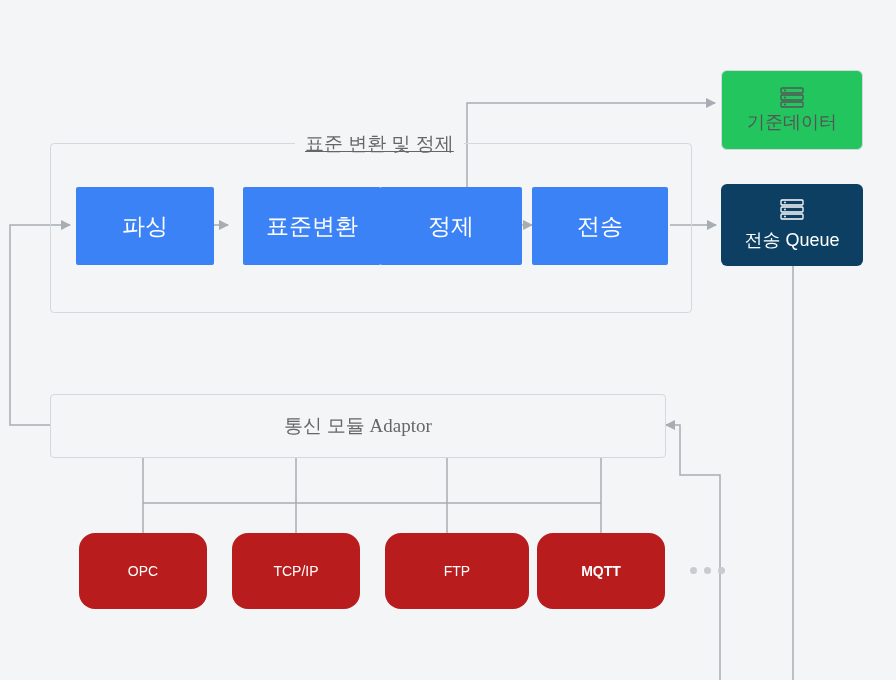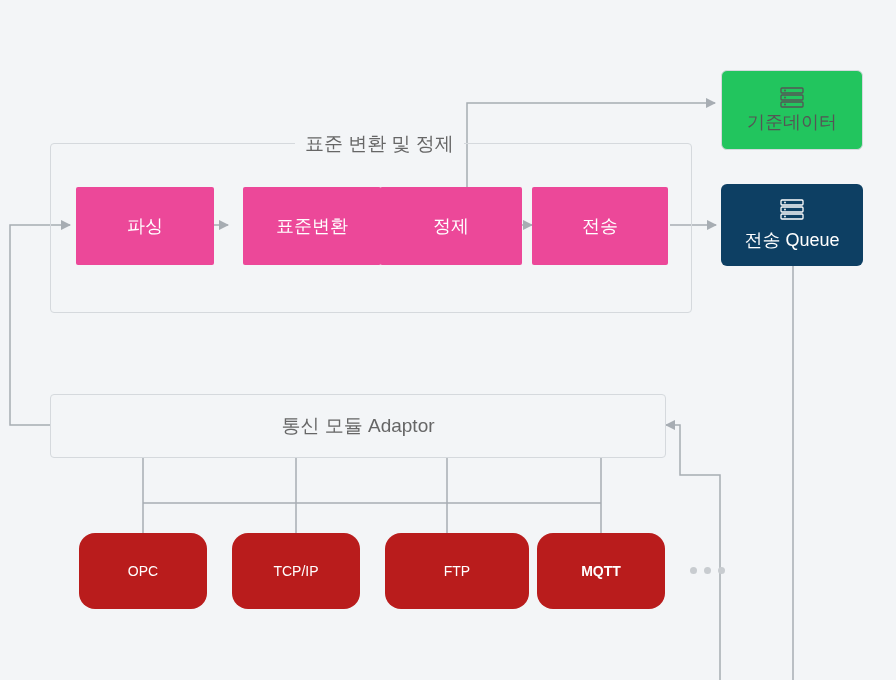--- a/index.html
+++ b/index.html
@@ -18,23 +18,23 @@
   }
   .group-title {
     position: absolute;
     color: #666;
     font-size: 19px;
     background: #f3f5f7;
     padding: 0 10px;
   }
   .blue-box {
     position: absolute;
-    background: #ec4899;
+    background: #3b82f6;
     color: #fff;
-    font-size: 18px;
+    font-size: 23px;
     display: flex;
     align-items: center;
     justify-content: center;
     border-radius: 2px;
   }
   .transfer-queue {
     position: absolute;
     background: #0d3f63;
     color: #fff;
     border-radius: 6px;
@@ -133,21 +133,21 @@
 
   <path d="M 143 503 L 601 503" stroke="#a7adb3" stroke-width="1.5" fill="none"></path>
 
   <path d="M 143 503 L 143 533" stroke="#a7adb3" stroke-width="1.5" fill="none"></path>
   <path d="M 296 503 L 296 533" stroke="#a7adb3" stroke-width="1.5" fill="none"></path>
   <path d="M 447 503 L 447 533" stroke="#a7adb3" stroke-width="1.5" fill="none"></path>
   <path d="M 601 503 L 601 533" stroke="#a7adb3" stroke-width="1.5" fill="none"></path>
 </svg>
 
 <div class="box-border" style="left:50px; top:143px; width:642px; height:170px;"></div>
-<div class="group-title" style="left:295px; top:131px;">표준 변환 및 정제</div>
+<div class="group-title" style="left:295px; top:131px;text-decoration:underline;">표준 변환 및 정제</div>
 
 <div class="blue-box" style="left:76px; top:187px; width:138px; height:78px;">파싱</div>
 <div class="blue-box" style="left:243px; top:187px; width:138px; height:78px;">표준변환</div>
 <div class="blue-box" style="left:380px; top:187px; width:142px; height:78px;">정제</div>
 <div class="blue-box" style="left:532px; top:187px; width:136px; height:78px;">전송</div>
 
 <div class="ref-data" style="left:721px; top:70px; width:142px; height:80px;">
   <svg class="server-icon" viewBox="0 0 30 24">
     <rect x="4" y="2" width="22" height="5" rx="1" fill="none" stroke="#555" stroke-width="1.3"></rect>
     <rect x="4" y="9" width="22" height="5" rx="1" fill="none" stroke="#555" stroke-width="1.3"></rect>
@@ -164,21 +164,21 @@
     <rect x="4" y="2" width="22" height="5" rx="1" fill="none" stroke="#fff" stroke-width="1.3"></rect>
     <rect x="4" y="9" width="22" height="5" rx="1" fill="none" stroke="#fff" stroke-width="1.3"></rect>
     <rect x="4" y="16" width="22" height="5" rx="1" fill="none" stroke="#fff" stroke-width="1.3"></rect>
     <circle cx="8" cy="4.5" r="0.9" fill="#fff"></circle>
     <circle cx="8" cy="11.5" r="0.9" fill="#fff"></circle>
     <circle cx="8" cy="18.5" r="0.9" fill="#fff"></circle>
   </svg>
   <span style="font-size:18px;">전송 Queue</span>
 </div>
 
-<div class="adaptor-box" style="left:50px; top:394px; width:616px; height:64px;">
+<div class="adaptor-box" style="left:50px; top:394px; width:616px; height:64px;font-family:Liberation Serif, serif;">
   <span>통신 모듈 Adaptor</span>
 </div>
 
 <div class="protocol" style="left:79px; top:533px; width:128px; height:76px;">OPC</div>
 <div class="protocol" style="left:232px; top:533px; width:128px; height:76px;">TCP/IP</div>
 <div class="protocol" style="left:385px; top:533px; width:144px; height:76px;">FTP</div>
 <div class="protocol" style="left:537px; top:533px; width:128px; height:76px;font-weight:bold;">MQTT</div>
 
 <div class="ellipsis-dots" style="left:690px; top:567px;">
   <span></span>

